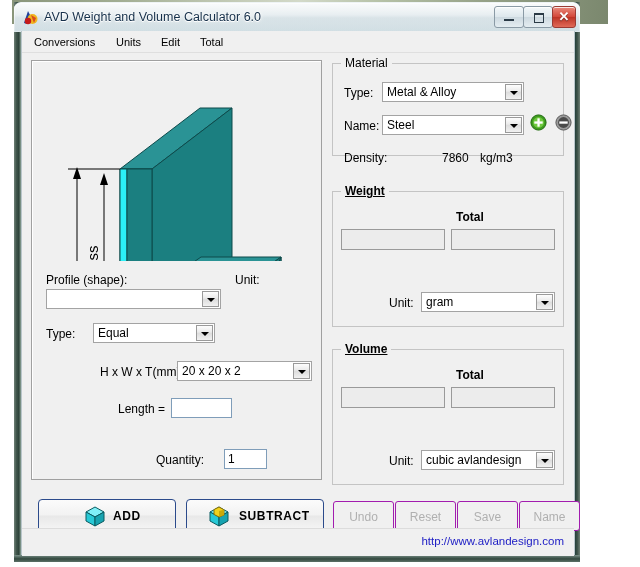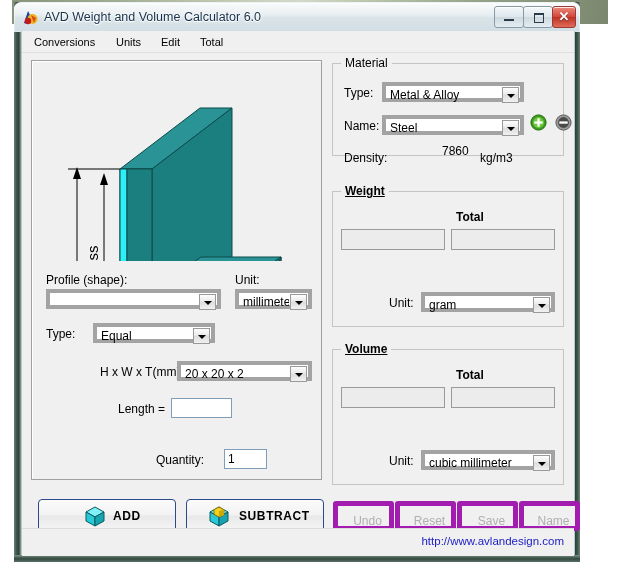--- a/index.html
+++ b/index.html
@@ -84,21 +84,21 @@
     position:absolute;left:9px;top:29px;width:289px;height:418px;
     background:#f0f0f0;
     border:1px solid #a0a0a0;
     box-shadow:inset 1px 1px 0 #fff;
   }
   #diagram{position:absolute;left:0;top:0;width:287px;height:200px;}
   
   .lbl{position:absolute;font-size:12px;color:#000;white-space:nowrap;line-height:14px;}
   .combo{
     position:absolute;height:20px;background:#fff;
-    border:4px solid #a3a3a3;box-sizing:border-box;
+    border:1px solid #a3a3a3;box-sizing:border-box;
   }
   .combo .cbtext{
     position:absolute;left:4px;top:2px;right:19px;height:15px;line-height:15px;
     font-size:12px;color:#000;white-space:nowrap;overflow:hidden;
   }
   .combo .cbbtn{
     position:absolute;right:1px;top:1px;width:17px;height:16px;
     background:linear-gradient(180deg,#fdfdfd,#eaeaea 45%,#dcdcdc 50%,#f1f1f1);
     border:1px solid #9a9a9a;box-sizing:border-box;
   }
@@ -134,21 +134,21 @@
     position:absolute;height:33px;
     background:linear-gradient(180deg,#fbfbfb,#f2f2f2 48%,#e8e8e8 52%,#f6f6f6);
     border:1px solid #2b4a8b;border-radius:4px;box-sizing:border-box;
   }
   .bigbtn .bl{
     position:absolute;top:9px;height:14px;line-height:14px;
     font-size:12px;font-weight:bold;color:#000;letter-spacing:.6px;
   }
   .smallbtn{
     position:absolute;top:0;width:61px;height:30px;
-    background:#f0f0f0;border:5px solid #a21caf;border-radius:3px;box-sizing:border-box;
+    background:#f0f0f0;border:1px solid #a21caf;border-radius:3px;box-sizing:border-box;
   }
   .smallbtn .sl{
     position:absolute;left:0;top:8px;width:59px;text-align:center;
     font-size:12px;color:#b0b0b0;
   }
   #statusbar{
     position:absolute;left:0;top:497px;width:552px;height:27px;
     background:#f0f0f0;border-top:1px solid #dcdcdc;
   }
   #status-link{
@@ -241,24 +241,20 @@
           <polygon points="210,362 198,358 198,366" fill="#000"></polygon>
           <text x="113" y="345" font-family="Liberation Sans, sans-serif" font-size="16" fill="#000">Width</text>
         </svg>
 
         <div class="lbl" style="left:14px;top:212px">Profile (shape):</div>
         <div class="combo" style="left:14px;top:228px;width:175px">
           <div class="cbbtn"></div>
         </div>
 
         <div class="lbl" style="left:203px;top:212px">Unit:</div>
-        <div class="combo" style="left:203px;top:228px;width:77px">
-          <div class="cbtext">millimeter</div>
-          <div class="cbbtn"></div>
-        </div>
 
         <div class="lbl" style="left:14px;top:266px">Type:</div>
         <div class="combo" style="left:61px;top:262px;width:122px">
           <div class="cbtext">Equal</div>
           <div class="cbbtn"></div>
         </div>
 
         <div class="lbl" style="left:68px;top:304px">H x W x T(mm):</div>
         <div class="combo" style="left:145px;top:300px;width:135px">
           <div class="cbtext">20 x 20 x 2</div>
@@ -298,21 +294,21 @@
           <rect x="7.4" y="4.3" width="2.3" height="8.4" fill="#fff"></rect>
           <rect x="4.3" y="7.4" width="8.4" height="2.3" fill="#fff"></rect>
         </svg>
         <svg style="position:absolute;left:223px;top:58px;width:17px;height:17px" viewBox="0 0 17 17">
           <circle cx="8.5" cy="8.5" r="7.6" fill="#9a9a9a" stroke="#5c5c5c" stroke-width="1"></circle>
           <circle cx="8.5" cy="8.5" r="5.4" fill="#4a4a4a"></circle>
           <rect x="4.3" y="7.4" width="8.4" height="2.3" fill="#fff"></rect>
         </svg>
 
         <div class="lbl" style="left:12px;top:95px">Density:</div>
-        <div class="lbl" style="left:110px;top:88px">7860</div>
+        <div class="lbl" style="left:110px;top:95px">7860</div>
         <div class="lbl" style="left:148px;top:95px">kg/m3</div>
       </div>
 
       <div class="groupbox gb-bold" style="left:310px;top:153px;width:232px;height:143px">
         <div class="gbframe"></div>
         <div class="gbtitle">Weight</div>
 
         <div class="lbl" style="left:124px;top:26px;font-weight:bold">Total</div>
 
         <div class="readonly" style="left:9px;top:45px;width:104px">
@@ -337,21 +333,21 @@
 
         <div class="readonly" style="left:9px;top:45px;width:104px">
           <div class="tbtext"></div>
         </div>
         <div class="readonly" style="left:119px;top:45px;width:104px">
           <div class="tbtext"></div>
         </div>
 
         <div class="lbl" style="left:57px;top:112px">Unit:</div>
         <div class="combo" style="left:89px;top:108px;width:134px">
-          <div class="cbtext">cubic millimeter</div>
+          <div class="cbtext">cubic avlandesign</div>
           <div class="cbbtn"></div>
         </div>
       </div>
 
       <div class="bigbtn" style="left:16px;top:468px;width:138px">
         <svg style="position:absolute;left:45px;top:6px;width:22px;height:21px" viewBox="0 0 22 21">
           <polygon points="11,1 20,6 11,11 2,6" fill="#7ff0f8" stroke="#0a5a60" stroke-width="1"></polygon>
           <polygon points="2,6 11,11 11,20 2,15" fill="#27c9d6" stroke="#0a5a60" stroke-width="1"></polygon>
           <polygon points="20,6 11,11 11,20 20,15" fill="#17a3b0" stroke="#0a5a60" stroke-width="1"></polygon>
         </svg>

